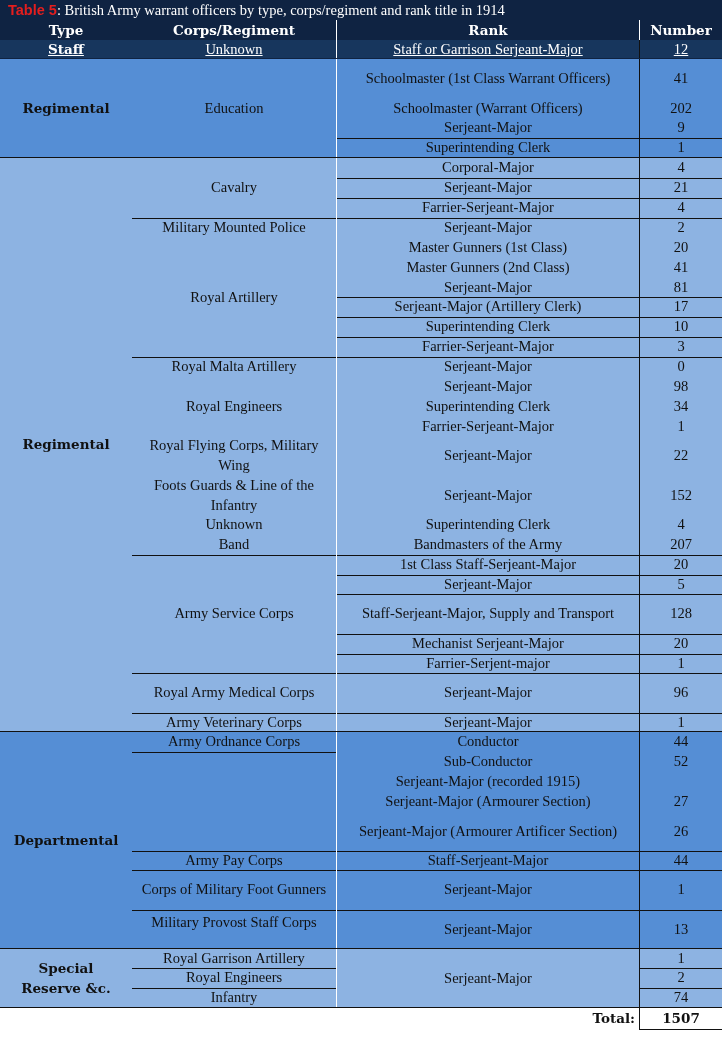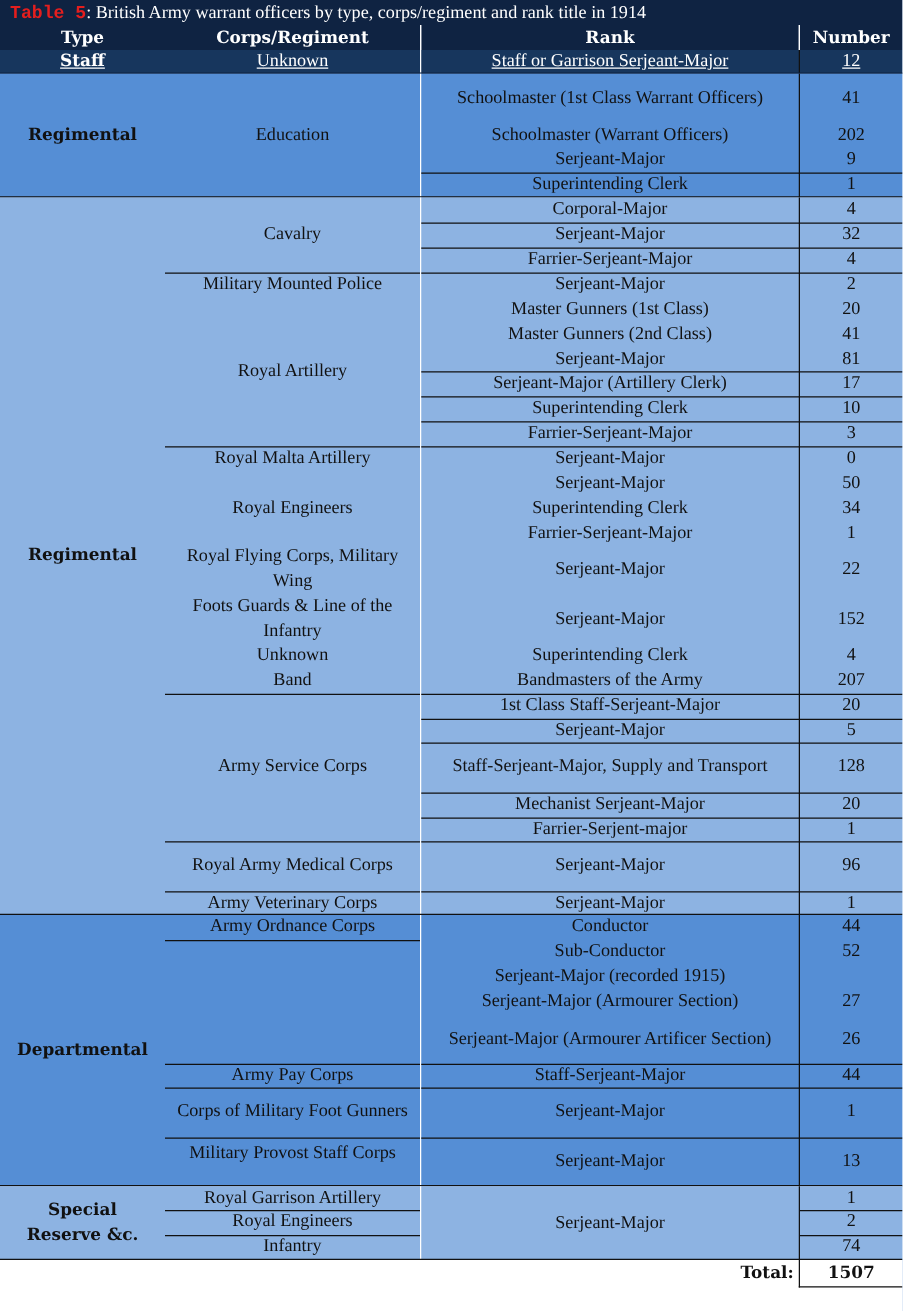--- a/index.html
+++ b/index.html
@@ -1,19 +1,19 @@
 <!DOCTYPE html>
 <html><head>
 <meta charset="utf-8">
 <style>
   html,body{margin:0;padding:0;background:#fff;}
   body{width:722px;height:1049px;position:relative;overflow:hidden;font-family:"DejaVu Serif","Liberation Serif",serif;}
   .abs{position:absolute;box-sizing:border-box;}
   .title{left:0;top:0;width:722px;height:20px;background:#0f2342;color:#fff;font-size:14.5px;line-height:20px;padding-left:8px;white-space:nowrap;font-family:"Liberation Serif",serif;}
-  .title .lbl{color:#e41e1e;font-weight:bold;font-family:Liberation Mono, monospace;}
+  .title .lbl{color:#e41e1e;font-weight:bold;font-family:Liberation Sans, sans-serif;}
   .hdr{top:20px;height:20px;background:#0f2342;color:#fff;font-weight:bold;font-size:13.5px;line-height:20px;text-align:center;font-family:"DejaVu Serif",serif;}
   .cell{display:flex;align-items:center;justify-content:center;text-align:center;font-size:14.5px;line-height:19.6px;color:#111;font-family:"Liberation Serif",serif;}
   .type{font-weight:bold;font-family:"DejaVu Serif",serif;font-size:13.5px;}
   .staff{color:#fff;text-decoration:underline;}
   .vsep-w{background:#fff;width:1px;}
   .vsep-d{background:#111;width:1px;}
   .hline{height:1px;background:#111;}
 </style>
 </head>
 <body>
@@ -48,21 +48,21 @@
     <div class="abs vsep-w" style="left:336px;top:59px;height:99px"></div>
     <div class="abs vsep-d" style="left:639px;top:59px;height:99px"></div>
     <div class="abs hline" style="left:337px;top:138px;width:385px"></div>
     <div class="abs hline" style="left:0;top:157px;width:722px;"></div>
     <div class="abs " style="left:0;top:158px;width:722px;height:574px;background:#8db3e2"></div>
     <div class="abs cell type" style="left:0;top:158px;width:132px;height:574px">Regimental</div>
     <div class="abs cell" style="left:132px;top:158px;width:204px;height:60px;padding:0 4px">Cavalry</div>
     <div class="abs cell" style="left:337px;top:158px;width:302px;height:20px;padding:0 14px">Corporal-Major</div>
     <div class="abs cell" style="left:640px;top:158px;width:82px;height:20px">4</div>
     <div class="abs cell" style="left:337px;top:178px;width:302px;height:20px;padding:0 14px">Serjeant-Major</div>
-    <div class="abs cell" style="left:640px;top:178px;width:82px;height:20px">32</div>
+    <div class="abs cell" style="left:640px;top:178px;width:82px;height:20px">21</div>
     <div class="abs cell" style="left:337px;top:198px;width:302px;height:20px;padding:0 14px">Farrier-Serjeant-Major</div>
     <div class="abs cell" style="left:640px;top:198px;width:82px;height:20px">4</div>
     <div class="abs cell" style="left:132px;top:218px;width:204px;height:20px;padding:0 4px">Military Mounted Police</div>
     <div class="abs cell" style="left:337px;top:218px;width:302px;height:20px;padding:0 14px">Serjeant-Major</div>
     <div class="abs cell" style="left:640px;top:218px;width:82px;height:20px">2</div>
     <div class="abs cell" style="left:132px;top:238px;width:204px;height:119px;padding:0 4px">Royal Artillery</div>
     <div class="abs cell" style="left:337px;top:238px;width:302px;height:20px;padding:0 14px">Master Gunners (1st Class)</div>
     <div class="abs cell" style="left:640px;top:238px;width:82px;height:20px">20</div>
     <div class="abs cell" style="left:337px;top:258px;width:302px;height:20px;padding:0 14px">Master Gunners (2nd Class)</div>
     <div class="abs cell" style="left:640px;top:258px;width:82px;height:20px">41</div>
@@ -72,21 +72,21 @@
     <div class="abs cell" style="left:640px;top:297px;width:82px;height:20px">17</div>
     <div class="abs cell" style="left:337px;top:317px;width:302px;height:20px;padding:0 14px">Superintending Clerk</div>
     <div class="abs cell" style="left:640px;top:317px;width:82px;height:20px">10</div>
     <div class="abs cell" style="left:337px;top:337px;width:302px;height:20px;padding:0 14px">Farrier-Serjeant-Major</div>
     <div class="abs cell" style="left:640px;top:337px;width:82px;height:20px">3</div>
     <div class="abs cell" style="left:132px;top:357px;width:204px;height:20px;padding:0 4px">Royal Malta Artillery</div>
     <div class="abs cell" style="left:337px;top:357px;width:302px;height:20px;padding:0 14px">Serjeant-Major</div>
     <div class="abs cell" style="left:640px;top:357px;width:82px;height:20px">0</div>
     <div class="abs cell" style="left:132px;top:377px;width:204px;height:59px;padding:0 4px">Royal Engineers</div>
     <div class="abs cell" style="left:337px;top:377px;width:302px;height:20px;padding:0 14px">Serjeant-Major</div>
-    <div class="abs cell" style="left:640px;top:377px;width:82px;height:20px">50</div>
+    <div class="abs cell" style="left:640px;top:377px;width:82px;height:20px">98</div>
     <div class="abs cell" style="left:337px;top:397px;width:302px;height:20px;padding:0 14px">Superintending Clerk</div>
     <div class="abs cell" style="left:640px;top:397px;width:82px;height:20px">34</div>
     <div class="abs cell" style="left:337px;top:417px;width:302px;height:19px;padding:0 14px">Farrier-Serjeant-Major</div>
     <div class="abs cell" style="left:640px;top:417px;width:82px;height:19px">1</div>
     <div class="abs cell" style="left:132px;top:436px;width:204px;height:40px;padding:0 4px">Royal Flying Corps, Military Wing</div>
     <div class="abs cell" style="left:337px;top:436px;width:302px;height:40px;padding:0 14px">Serjeant-Major</div>
     <div class="abs cell" style="left:640px;top:436px;width:82px;height:40px">22</div>
     <div class="abs cell" style="left:132px;top:476px;width:204px;height:39px;padding:0 4px">Foots Guards &amp; Line of the Infantry</div>
     <div class="abs cell" style="left:337px;top:476px;width:302px;height:39px;padding:0 14px">Serjeant-Major</div>
     <div class="abs cell" style="left:640px;top:476px;width:82px;height:39px">152</div>

